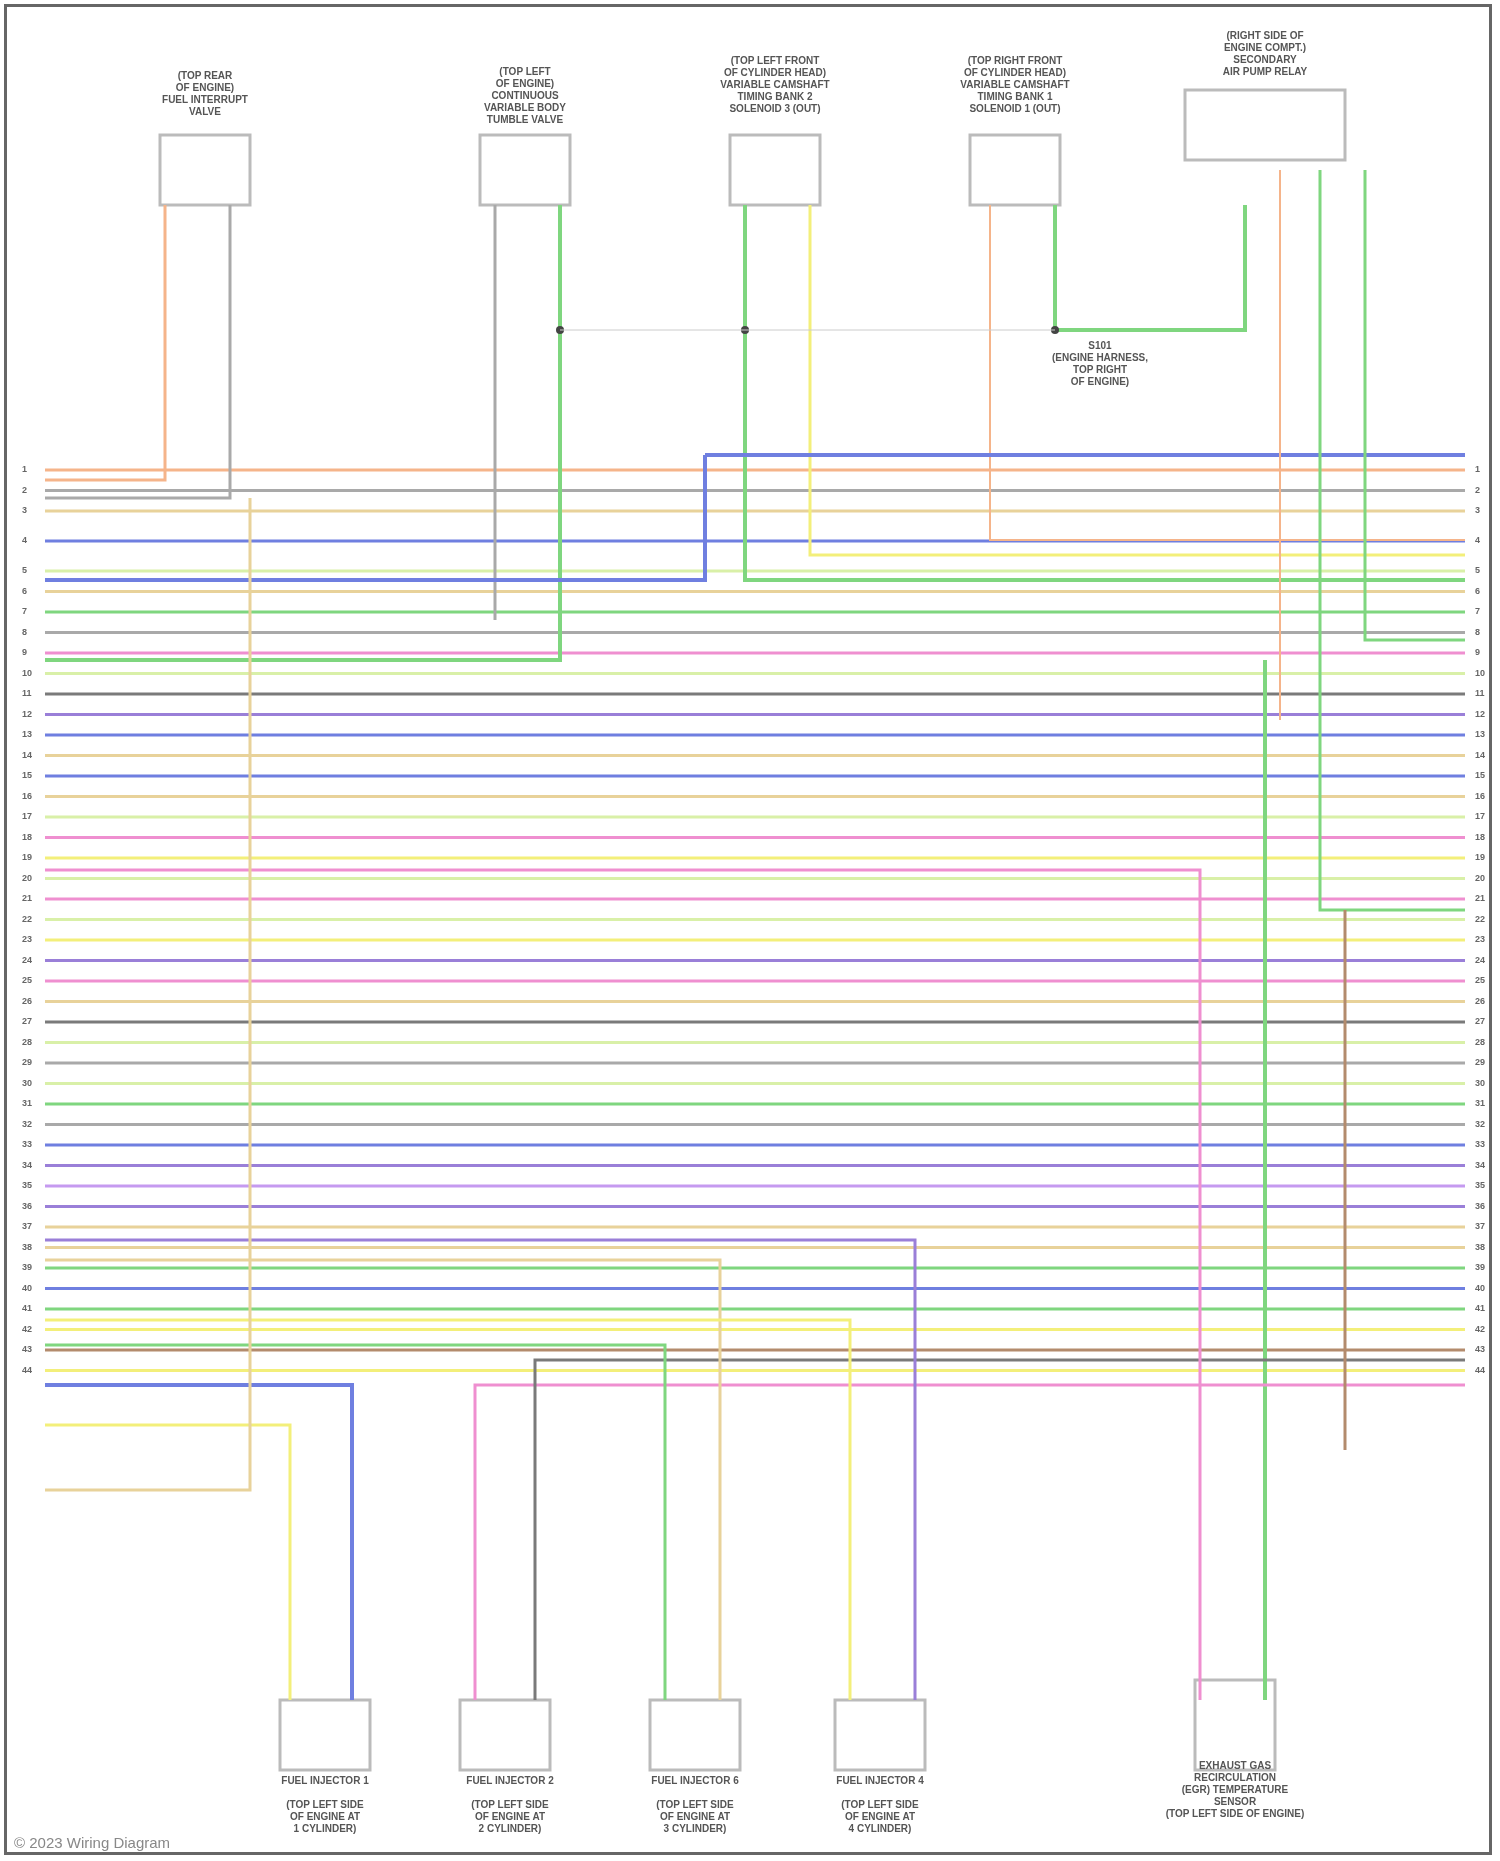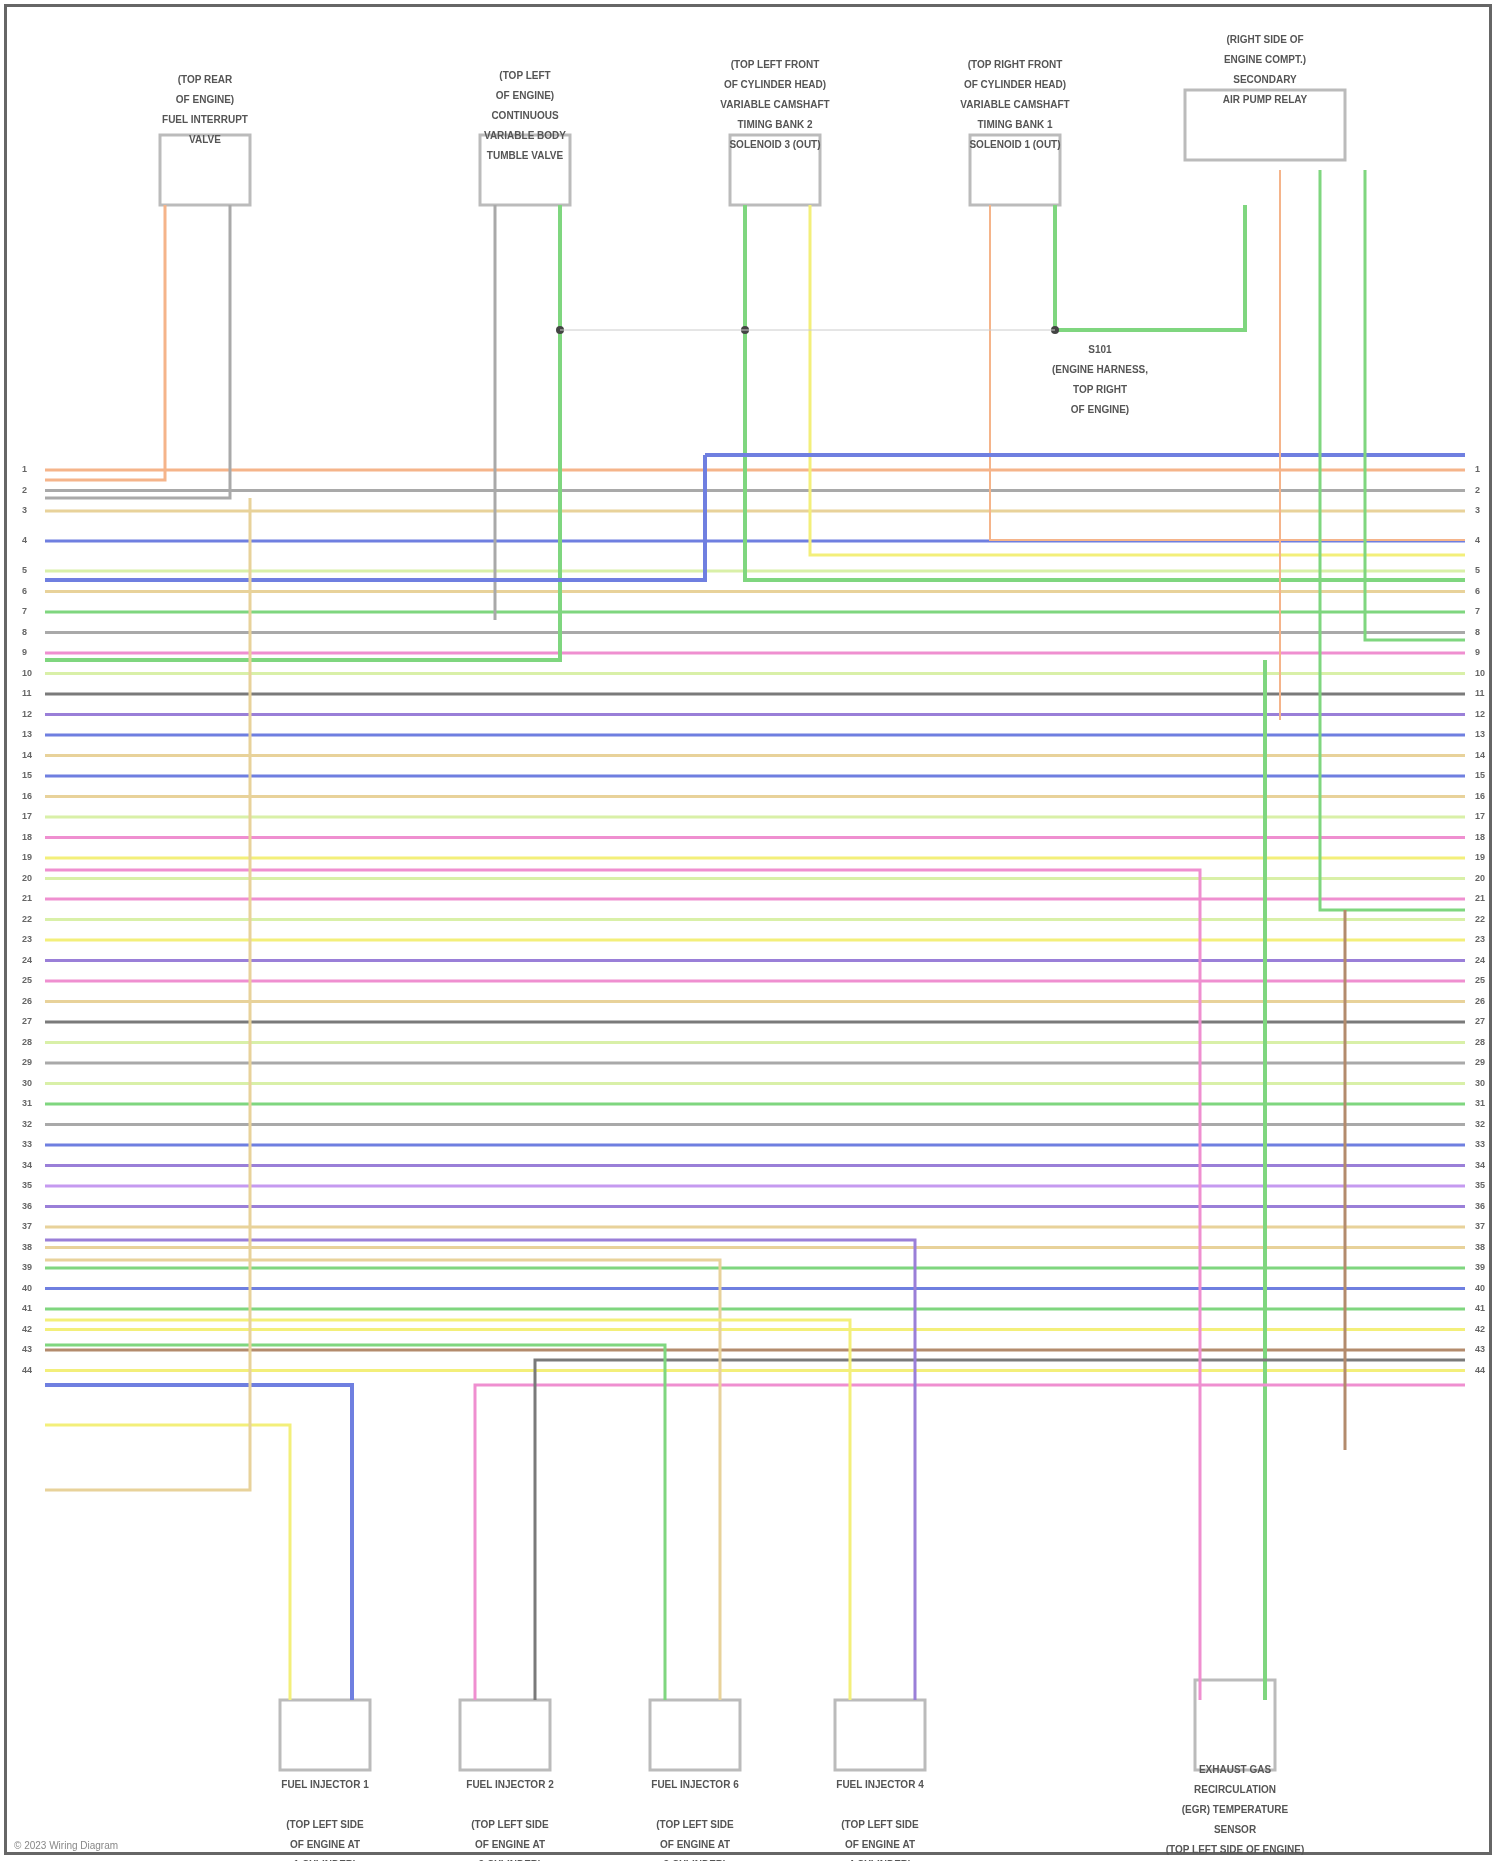--- a/index.html
+++ b/index.html
@@ -1,21 +1,21 @@
 <!DOCTYPE html>
 <html><head>
 <meta charset="utf-8">
 <style>
   html,body{margin:0;padding:0;background:#fff;}
   body{width:1500px;height:1861px;position:relative;overflow:hidden;font-family:"Liberation Sans",sans-serif;}
   .frame{position:absolute;left:4px;top:4px;width:1488px;height:1851px;border:3px solid #666;box-sizing:border-box;background:#fff;}
   svg{position:absolute;left:0;top:0;}
-  .cap{position:absolute;font-size:10px;color:#555;text-align:center;line-height:20px;white-space:pre-line;font-weight:bold;}
+  .cap{position:absolute;font-size:10px;color:#555;text-align:center;line-height:12px;white-space:pre-line;font-weight:bold;}
   .pinlbl{position:absolute;font-size:9px;color:#666;font-weight:bold;}
-  .credit{position:absolute;left:14px;bottom:10px;font-size:10px;color:#888;}
+  .credit{position:absolute;left:14px;bottom:10px;font-size:15px;color:#888;}
 </style>
 </head>
 <body>
 
 <div class="frame"></div>
 
 <svg id="wires" width="1500" height="1861">
     <rect x="160" y="135" width="90" height="70" fill="#fff" stroke="#bbb" stroke-width="3"></rect>
     <rect x="480" y="135" width="90" height="70" fill="#fff" stroke="#bbb" stroke-width="3"></rect>
     <rect x="730" y="135" width="90" height="70" fill="#fff" stroke="#bbb" stroke-width="3"></rect>

